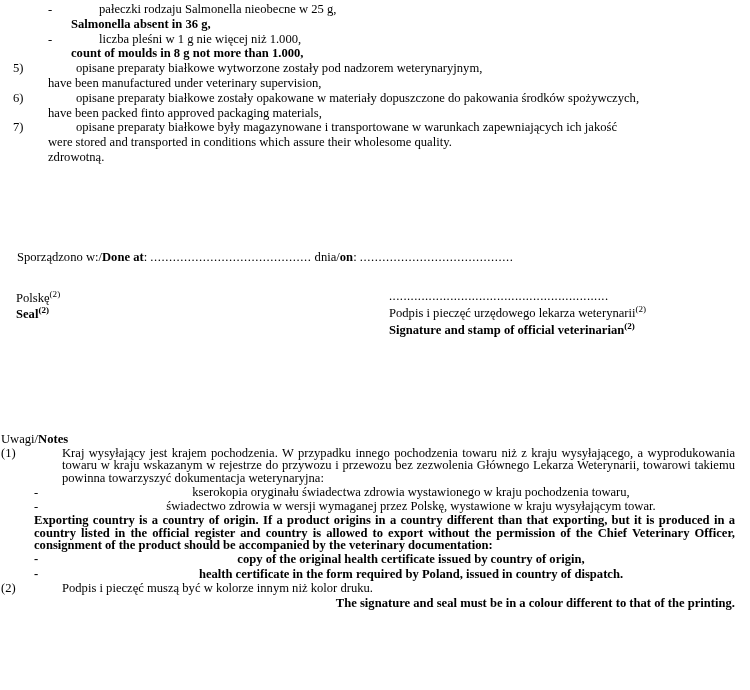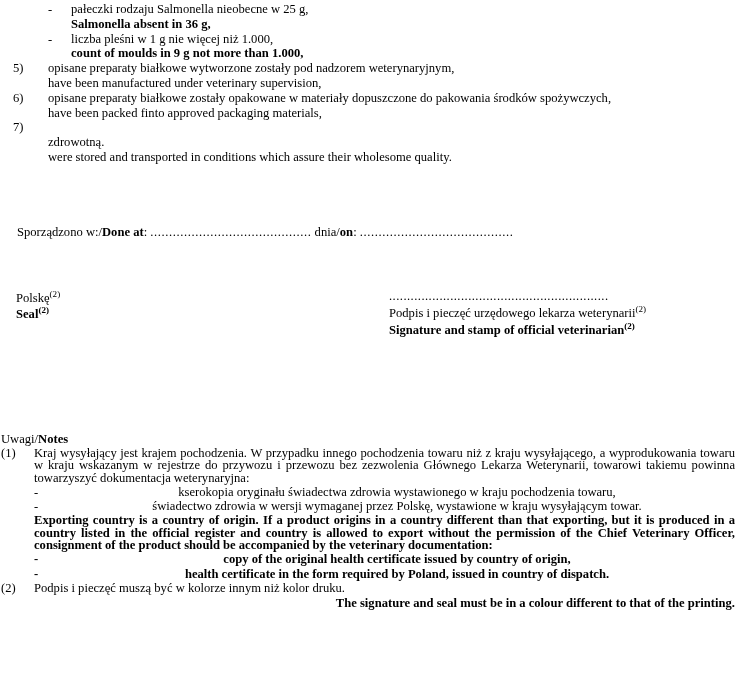--- a/index.html
+++ b/index.html
@@ -30,20 +30,21 @@
     align-items: flex-start;
   }
   .marker {
     flex: 0 0 auto;
     text-align: left;
   }
   .body {
     flex: 1 1 auto;
     text-align: justify;
     text-justify: inter-word;
+    margin-left: 28px;
   }
   .body.nojust { text-align: left; }
   .bold { font-weight: bold; }
 
   
   #clauses {
     position: absolute;
     left: 0;
     top: 2px;
     width: 750px;
@@ -66,21 +67,21 @@
     font-weight: normal;
   }
   .num-cont-plain { margin-left: 48px; }
 
   .ln { padding: 1.1px 0; }
 
   
   #doneat {
     position: absolute;
     left: 17px;
-    top: 226px;
+    top: 251px;
     white-space: nowrap;
   }
   .dots-a { letter-spacing: 0.6px; }
 
   
   #sealblock {
     position: absolute;
     left: 16px;
     top: 290px;
     line-height: 1.28;
@@ -127,39 +128,40 @@
     <div class="row dash-row ln">
       <span class="marker">-</span>
       <span class="body nojust">pałeczki rodzaju Salmonella nieobecne w 25 g,</span>
     </div>
     <div class="ln dash-cont">Salmonella absent in 36 g,</div>
 
     <div class="row dash-row ln">
       <span class="marker">-</span>
       <span class="body nojust">liczba pleśni w 1 g nie więcej niż 1.000,</span>
     </div>
-    <div class="ln dash-cont">count of moulds in 9 g not more than 1.000,</div>
+    <div class="ln dash-cont">count of moulds in 8 g not more than 1.000,</div>
 
     <div class="row num-row ln">
       <span class="marker">5)</span>
       <span class="body nojust">opisane preparaty białkowe wytworzone zostały pod nadzorem weterynaryjnym,</span>
     </div>
     <div class="ln num-cont">have been manufactured under veterinary supervision,</div>
 
     <div class="row num-row ln">
       <span class="marker">6)</span>
       <span class="body nojust">opisane preparaty białkowe zostały opakowane w materiały dopuszczone do pakowania środków spożywczych,</span>
     </div>
     <div class="ln num-cont">have been packed finto approved packaging materials,</div>
 
     <div class="row num-row ln">
       <span class="marker">7)</span>
-    </div>
+      <span class="body" style="width:692px">opisane preparaty białkowe były magazynowane i transportowane w warunkach zapewniających ich jakość</span>
+    </div>
+    <div class="ln num-cont">were stored and transported in conditions which assure their wholesome quality.</div>
     <div class="ln num-cont-plain">zdrowotną.</div>
-    <div class="ln num-cont">were stored and transported in conditions which assure their wholesome quality.</div>
   </div>
 
   <div id="doneat">
     <span>Sporządzono w:/</span><span class="bold">Done at</span><span>: </span><span class="dots-a">...........................................</span><span> dnia/</span><span class="bold">on</span><span>: </span><span class="dots-a">.........................................</span>
   </div>
 
   <div id="sealblock">
     <div><span>Polskę</span><sup>(2)</sup></div>
     <div class="bold"><span>Seal</span><sup>(2)</sup></div>
   </div>

